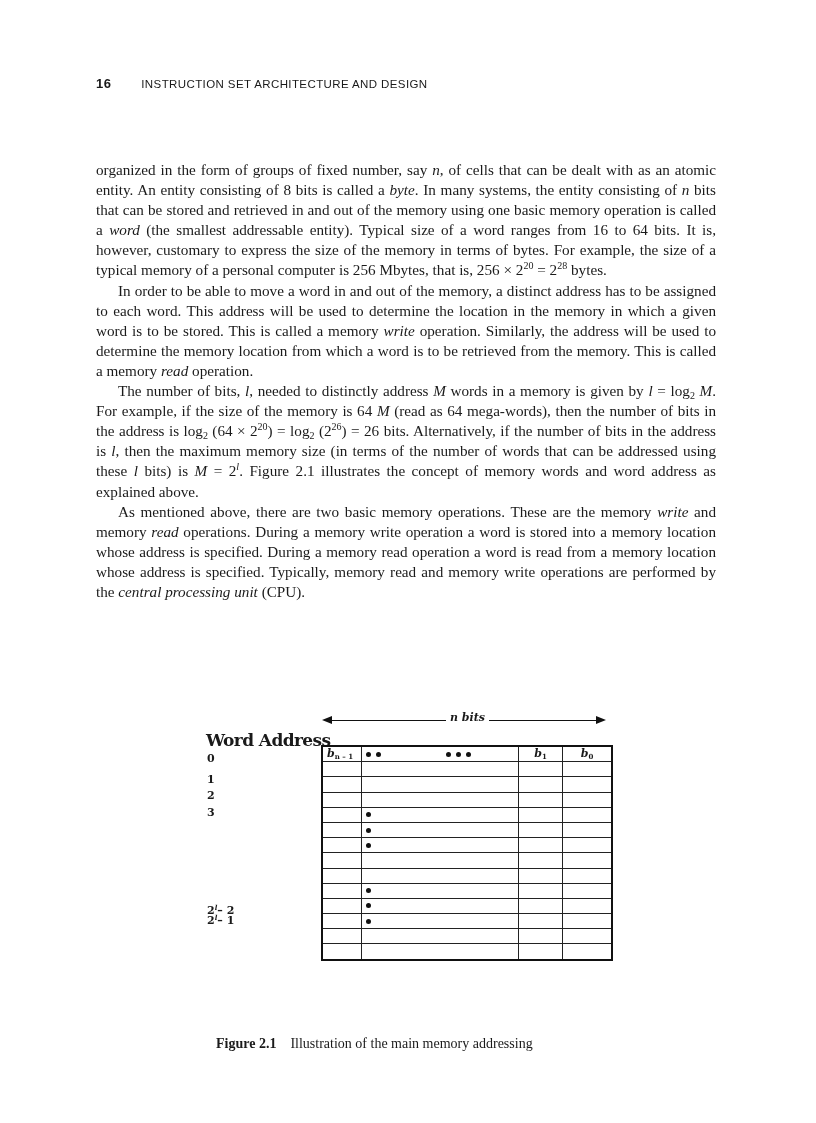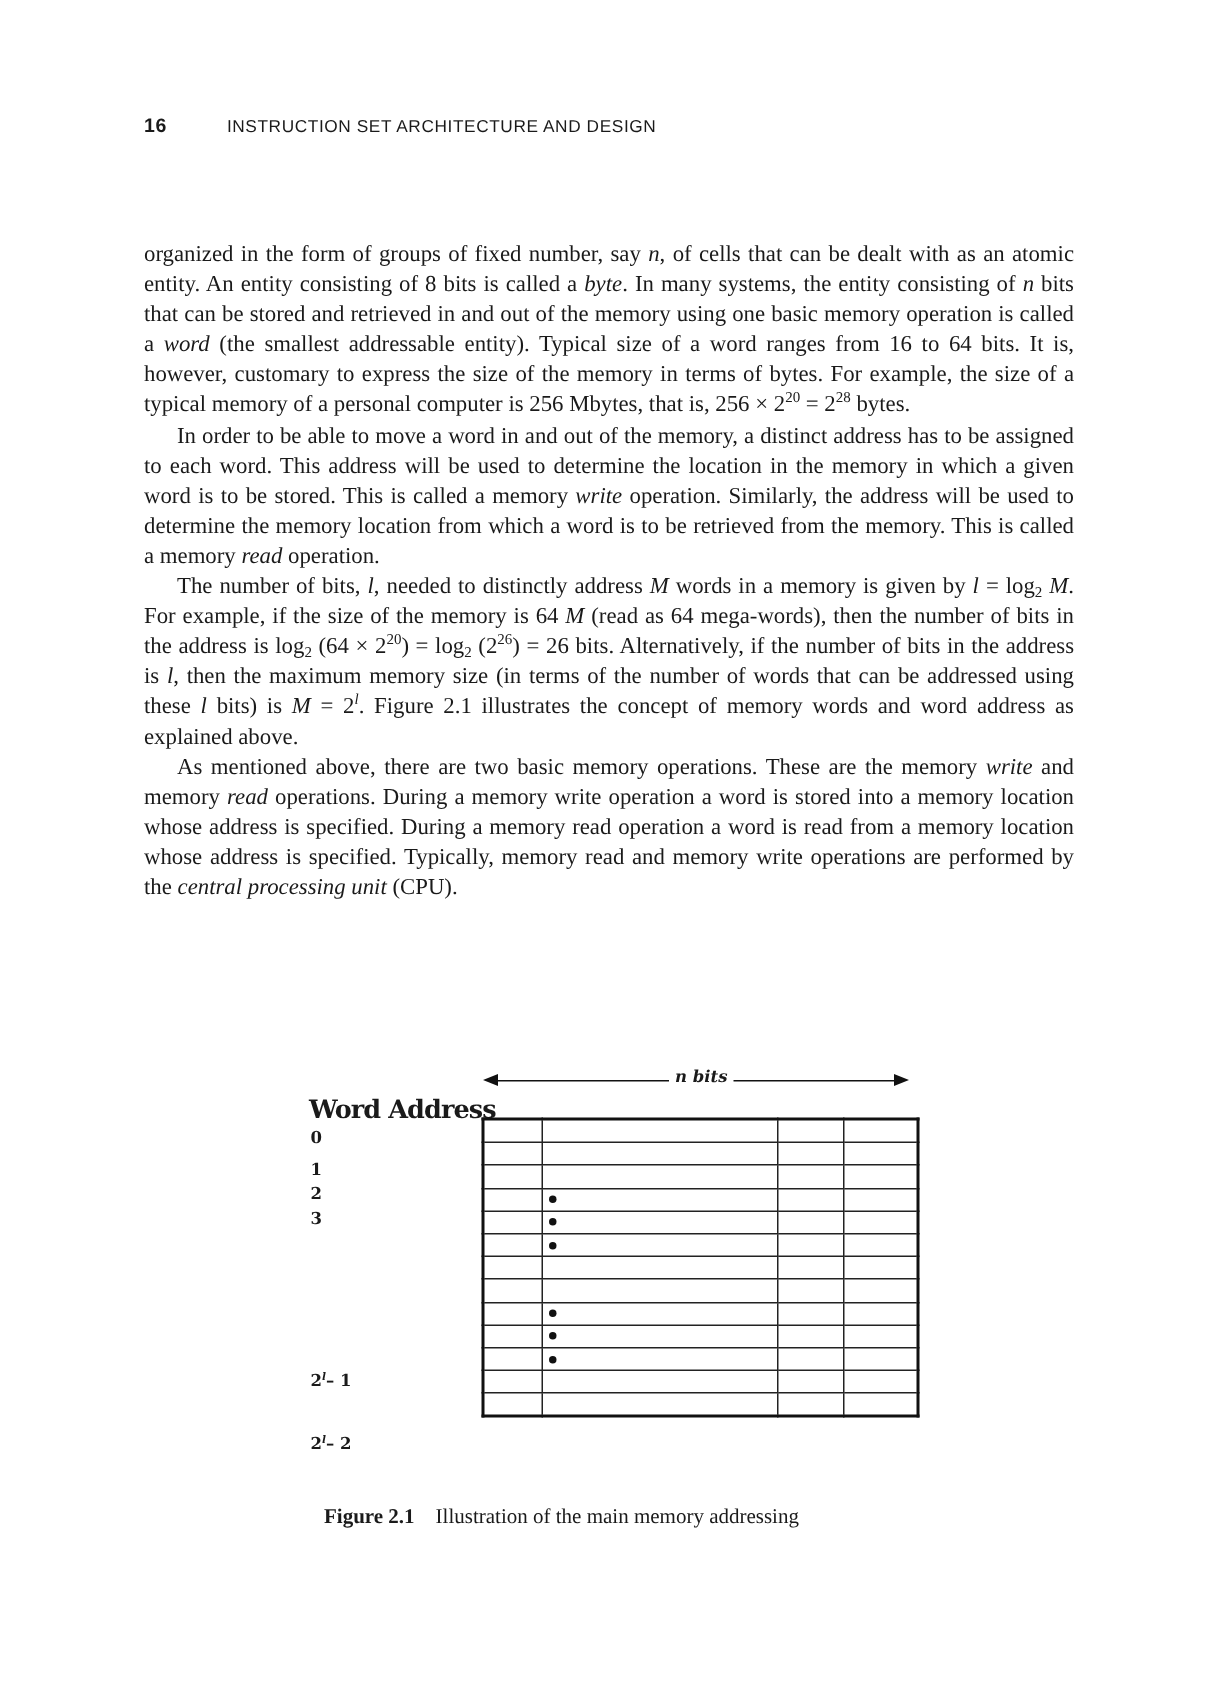--- a/index.html
+++ b/index.html
@@ -1,18 +1,18 @@
 <!DOCTYPE html>
 <html><head>
 <meta charset="utf-8">
 <style>
   html, body { margin: 0; padding: 0; background: #ffffff; }
   body { width: 816px; height: 1123px; position: relative; overflow: hidden; color: #1a1a1a; }
   .header { position: absolute; left: 96px; top: 76px; font-family: "Liberation Sans", sans-serif; font-size: 11.5px; letter-spacing: 0.4px; }
-  .header .pnum { font-weight: bold; font-size: 13px; margin-right: 40px; }
+  .header .pnum { font-weight: bold; font-size: 13px; margin-right: 30px; }
   .body-text { position: absolute; left: 96px; top: 112px; width: 620px; font-family: "Liberation Serif", serif; font-size: 15.2px; line-height: 20.1px; text-align: justify; margin-top: 48px; }
   .body-text p { margin: 0; text-indent: 0; }
   .body-text p.indent { text-indent: 22px; font-family: Liberation Serif, serif; }
   .body-text sup { font-size: 10px; line-height: 0; vertical-align: 6px; }
   .body-text sub { font-size: 10px; line-height: 0; vertical-align: -3px; }
   .fig { position: absolute; left: 0; top: 0; width: 816px; height: 994px; pointer-events: none; }
   .fig * { pointer-events: auto; }
   .addr-title { position: absolute; left: 206px; top: 730px; font-family: "DejaVu Serif", serif; font-weight: bold; font-size: 17px; letter-spacing: -0.6px; }
   .addr { position: absolute; left: 207px; font-family: "DejaVu Serif", serif; font-weight: bold; font-size: 11px; }
   .addr sup { font-size: 7px; vertical-align: 4px; line-height: 0; font-style: italic; }
@@ -23,21 +23,21 @@
   .nbits .lbl { position: absolute; left: 124px; top: -2px; background: #fff; padding: 0 4px; font-family: "DejaVu Serif", serif; font-style: italic; font-weight: bold; font-size: 11px; }
   table.mem { position: absolute; left: 321px; top: 745px; border-collapse: collapse; border: 2px solid #111; }
   table.mem td { border: 1.5px solid #222; height: 14.2px; padding: 0 4px; font-family: "DejaVu Serif", serif; font-size: 11px; font-weight: bold; font-style: italic; line-height: 12px; }
   table.mem td.c0 { width: 30px; }
   table.mem td.c1 { width: 148px; }
   table.mem td.c2 { width: 35px; text-align: center; }
   table.mem td.c3 { width: 40px; text-align: center; }
   table.mem td sub { font-size: 7px; font-style: normal; vertical-align: -2px; line-height: 0; }
   .dot { display: inline-block; width: 5px; height: 5px; background: #111; border-radius: 50%; margin-right: 5px; vertical-align: middle; }
   .dots-gap { display: inline-block; width: 60px; }
-  .caption { position: absolute; left: 216px; top: 1004px; font-family: "Liberation Serif", serif; font-size: 14px; }
+  .caption { position: absolute; left: 216px; top: 1036px; font-family: "Liberation Serif", serif; font-size: 14px; }
   .caption .fl { font-weight: bold; margin-right: 14px; }
 </style>
 </head>
 <body>
 
 <div class="header">
   <span class="pnum">16</span><span>INSTRUCTION SET ARCHITECTURE AND DESIGN</span>
 </div>
 
 <div class="body-text">
@@ -53,25 +53,31 @@
     <div class="ah-l"></div>
     <div class="ah-r"></div>
     <span class="lbl">n bits</span>
   </div>
 
   <div class="addr-title">Word Address</div>
   <div class="addr" style="top:752px">0</div>
   <div class="addr" style="top:773px">1</div>
   <div class="addr" style="top:789px">2</div>
   <div class="addr" style="top:806px">3</div>
-  <div class="addr" style="top:956px"><span>2</span><sup>l</sup><span>– 2</span></div>
+  <div class="addr" style="top:904px"><span>2</span><sup>l</sup><span>– 2</span></div>
   <div class="addr" style="top:914px"><span>2</span><sup>l</sup><span>– 1</span></div>
 
   <table class="mem">
     <tbody>
+        <tr>
+      <td class="c0"><span>b</span><sub>n – 1</sub></td>
+      <td class="c1"><span class="dot"></span><span class="dot"></span><span class="dots-gap"></span><span class="dot"></span><span class="dot"></span><span class="dot"></span></td>
+      <td class="c2"><span>b</span><sub>1</sub></td>
+      <td class="c3"><span>b</span><sub>0</sub></td>
+    </tr>
     <tr>
           <td class="c0"></td>
           <td class="c1"></td>
           <td class="c2"></td>
           <td class="c3"></td>
         </tr>
     <tr>
           <td class="c0"></td>
           <td class="c1"></td>
           <td class="c2"></td>

